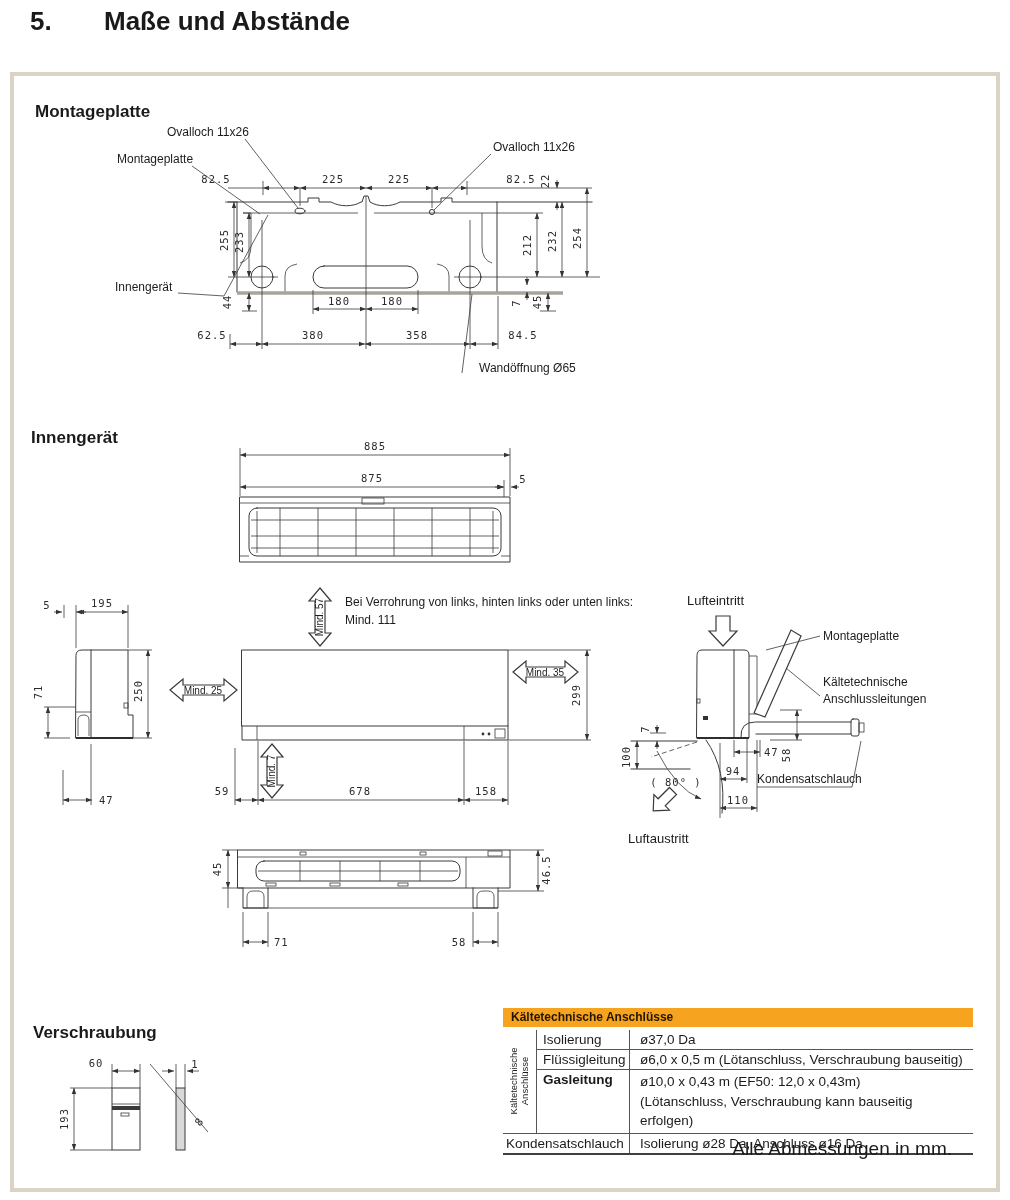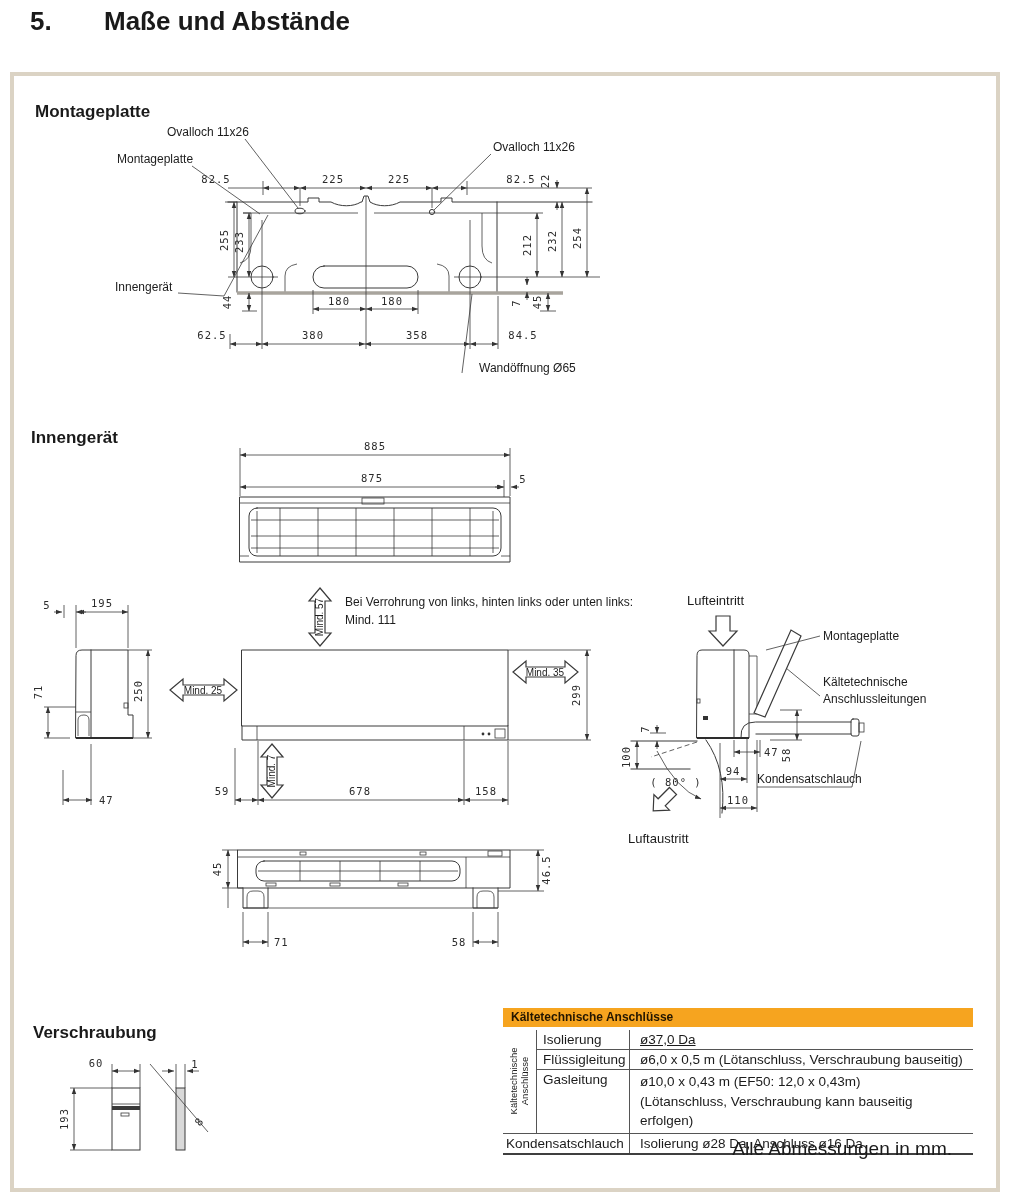--- a/index.html
+++ b/index.html
@@ -322,24 +322,24 @@
 <div class="spec-table">
   <div class="spec-header">Kältetechnische Anschlüsse</div>
   <div class="spec-grid">
     <div class="cell c-side">
       <div class="side-rot">
         <div>Kältetechnische</div>
         <div>Anschlüsse</div>
       </div>
     </div>
     <div class="cell c-lab" style="grid-row:1;grid-column:2;">Isolierung</div>
-    <div class="cell c-val" style="grid-row:1;grid-column:3;text-decoration:underline;">ø37,0 Da</div>
+    <div class="cell c-val" style="grid-row:1;grid-column:3;">ø37,0 Da</div>
     <div class="cell c-lab bt" style="grid-row:2;grid-column:2;text-align:right;">Flüssigleitung</div>
     <div class="cell c-val bt" style="grid-row:2;grid-column:3;">ø6,0 x 0,5 m (Lötanschluss, Verschraubung bauseitig)</div>
-    <div class="cell c-lab bt" style="grid-row:3;grid-column:2;align-items:flex-start;">Gasleitung</div>
+    <div class="cell c-lab bt" style="grid-row:3;grid-column:2;align-items:flex-start;font-weight:bold;">Gasleitung</div>
     <div class="c-val bt val2" style="grid-row:3;grid-column:3;">
       <div>ø10,0 x 0,43 m (EF50: 12,0 x 0,43m)</div>
       <div>(Lötanschluss, Verschraubung kann bauseitig erfolgen)</div>
     </div>
     <div class="cell c-last-lab" style="grid-row:4;">Kondensatschlauch</div>
     <div class="cell c-val bt" style="grid-row:4;grid-column:3;">Isolierung ø28 Da, Anschluss ø16 Da</div>
   </div>
 </div>
 
 <div class="foot-note">Alle Abmessungen in mm.</div>

